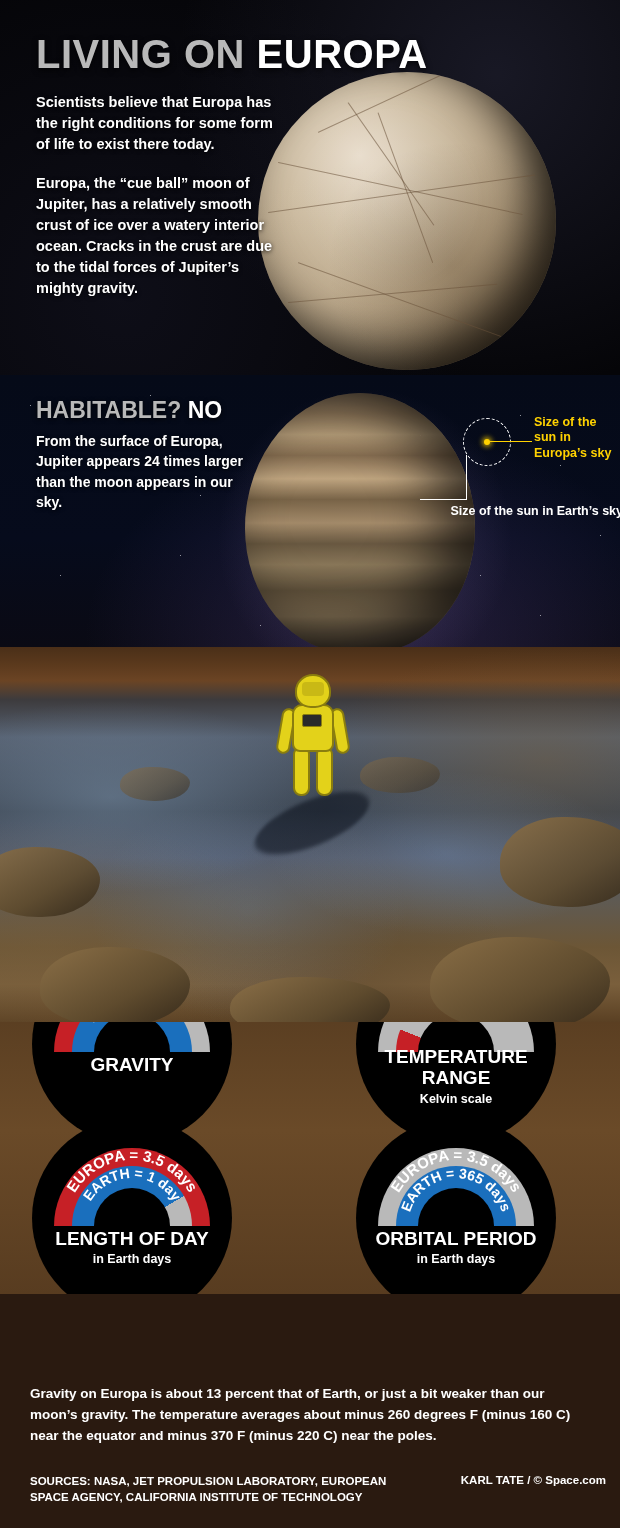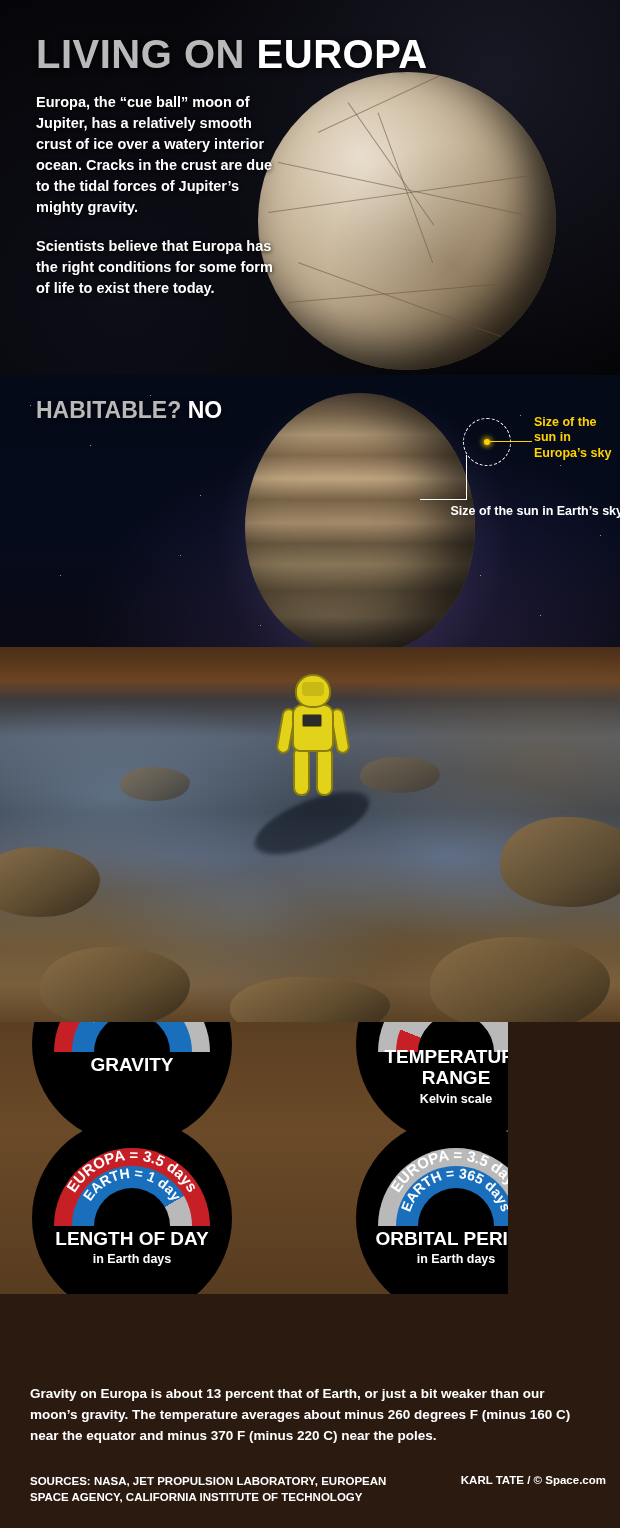--- a/index.html
+++ b/index.html
@@ -205,21 +205,21 @@
   .a-arm-r { left: 55px; transform: rotate(-10deg); }
   .a-leg-l, .a-leg-r {
     position: absolute; top: 74px; width: 17px; height: 48px;
     background: #e3d21a; border: 2px solid #8a7d0e; border-radius: 6px 6px 8px 8px;
   }
   .a-leg-l { left: 15px; }
   .a-leg-r { left: 38px; }
 
   
   .sec-gauges {
-    position: absolute; left: 0; top: 1022px; width: 508px; height: 272px;
+    position: absolute; left: 0; top: 1022px; width: 620px; height: 272px;
     background: linear-gradient(180deg, #5b3f22 0%, #6a4a28 40%, #583c20 100%);
     overflow: hidden;
   }
   .gauge {
     position: absolute;
     width: 200px; height: 200px;
     border-radius: 50%;
     background: #000;
   }
   .arc-wrap {
@@ -325,22 +325,22 @@
       <div class="crack" style="left:30px; top:230px; width:210px; transform:rotate(-5deg);"></div>
       <div class="crack" style="left:90px; top:30px; width:150px; transform:rotate(55deg);"></div>
       <div class="crack" style="left:120px; top:40px; width:160px; transform:rotate(70deg);"></div>
     </div>
 
     <div class="title">
       <span>LIVING ON </span><b>EUROPA</b>
     </div>
 
     <div class="top-copy">
+      <p>Scientists believe that Europa has the right conditions for some form of life to exist there today.</p>
       <p>Europa, the “cue ball” moon of Jupiter, has a relatively smooth crust of ice over a watery interior ocean. Cracks in the crust are due to the tidal forces of Jupiter’s mighty gravity.</p>
-      <p>Scientists believe that Europa has the right conditions for some form of life to exist there today.</p>
     </div>
   </div>
 
   <div class="sec-hab">
     <div class="stars">
       <span style="left:30px;  top:30px;"></span>
         <span style="left:90px;  top:70px;"></span>
       <span style="left:150px; top:20px;"></span>
         <span style="left:200px; top:120px;"></span>
       <span style="left:520px; top:40px;"></span>
@@ -354,20 +354,21 @@
       <span style="left:540px; top:240px;"></span>
         <span style="left:180px; top:180px;"></span>
     </div>
     <div class="jupiter-glow"></div>
     <div class="jupiter"></div>
 
     <div class="hab-head">
       <span>HABITABLE? </span><b>NO</b>
     </div>
     <div class="hab-copy">
+      <p>From the surface of Europa, Jupiter appears 24 times larger than the moon appears in our sky.</p>
     </div>
   </div>
 
   <div class="sun-circle"></div>
   <div class="sun-dot"></div>
   <div class="sun-leader"></div>
   <div class="sun-label-yellow">Size of the sun in Europa’s sky</div>
   <div class="earth-sun-leader"></div>
   <div class="earth-sun-leader2"></div>
   <div class="sun-label-white">Size of the sun in Earth’s sky</div>

